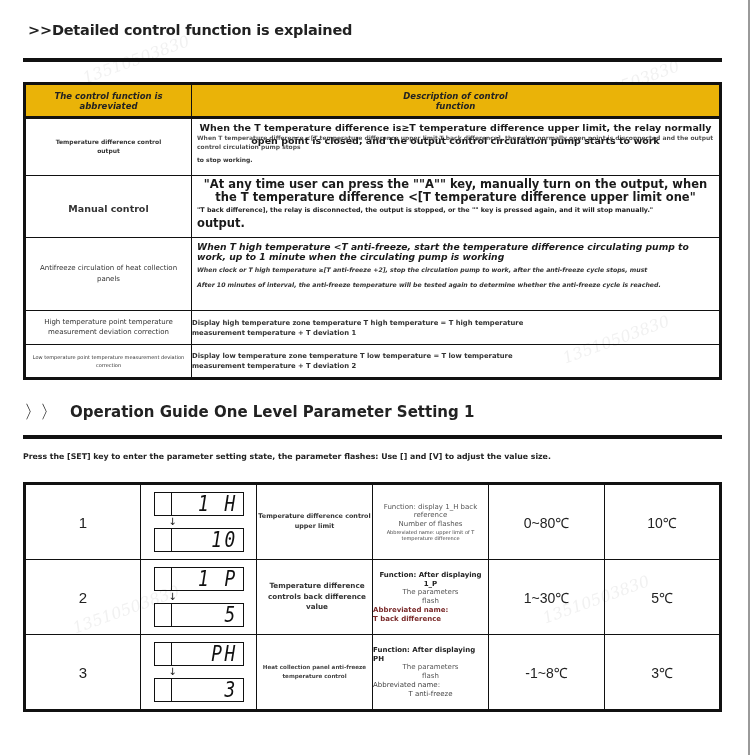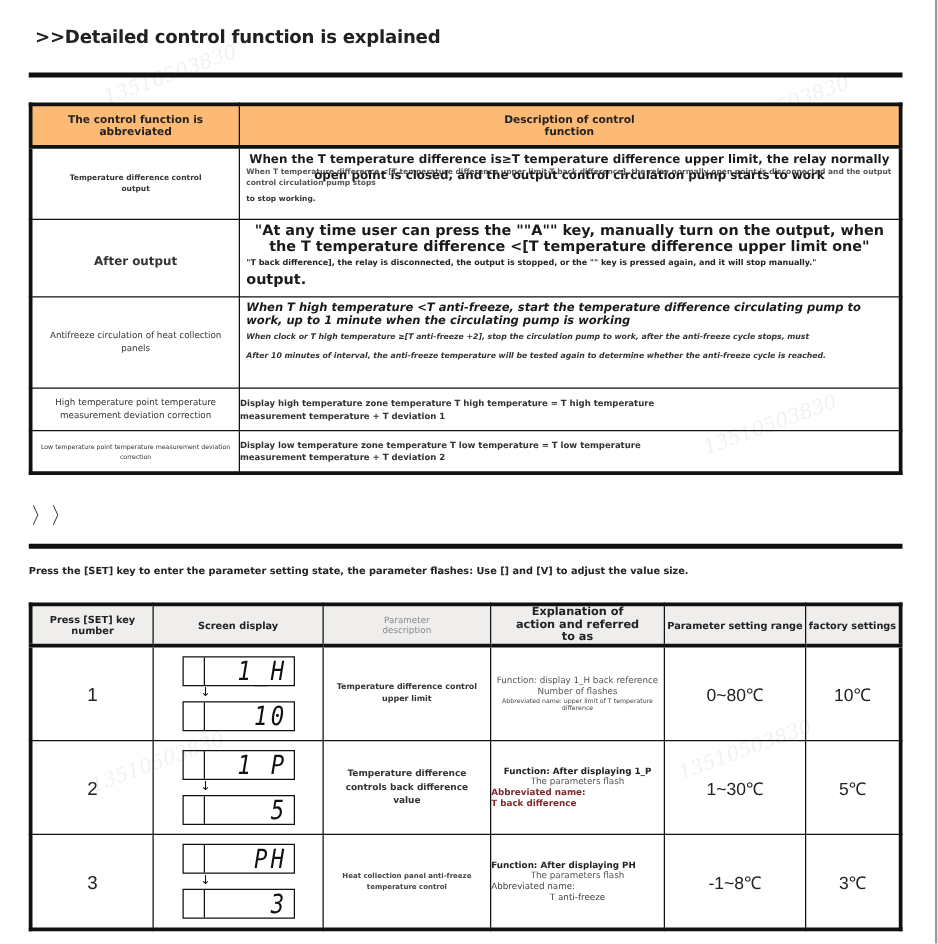--- a/index.html
+++ b/index.html
@@ -9,21 +9,21 @@
   }
   .right-edge { position: absolute; right: 0; top: 0; width: 2px; height: 755px; background: #9a9a9a; }
   .heading1 { position: absolute; left: 28px; top: 22px; font-size: 14.5px; font-weight: bold; color: #222; letter-spacing: -0.2px; }
   .rule { position: absolute; left: 23px; width: 699px; height: 4px; background: #111; }
   .rule1 { top: 58px; }
   .rule2 { top: 435px; }
 
   table { border-collapse: collapse; position: absolute; table-layout: fixed; }
   .t1 { left: 23px; top: 82px; width: 699px; border: 3px solid #111; }
   .t1 td, .t1 th { border: 1px solid #111; padding: 0; }
-  .t1 .hdr { background: #fdba74; height: 34px; font-size: 8.5px; font-weight: bold; text-align: center; color: #222; }
+  .t1 .hdr { background: #eab308; height: 34px; font-size: 8.5px; font-weight: bold; text-align: center; color: #222; font-style: italic; }
   .t1 .hdr th { border-bottom: 3px solid #111; }
   .t1 .c1 { width: 165px; text-align: center; vertical-align: middle; }
   .lbl-sm { font-size: 6px; font-weight: bold; color: #333; line-height: 1.5; display: inline-block; width: 130px; }
   .lbl-md { font-size: 9.5px; font-weight: bold; color: #333; }
   .lbl-mid { font-size: 7px; color: #333; line-height: 1.45; display: inline-block; width: 140px; }
   .lbl-tiny { font-size: 5px; color: #333; line-height: 1.5; display: inline-block; width: 160px; }
 
   .d1-big { font-size: 9.5px; font-weight: bold; text-align: center; line-height: 13px; padding: 2px 4px 0 4px; position: relative; }
   .d1-small { font-size: 6px; font-weight: bold; color: #333; line-height: 9px; padding: 0 5px; }
   .d2-big { font-size: 11.5px; font-weight: bold; text-align: center; line-height: 13px; padding: 2px 6px 0 6px; }
@@ -86,21 +86,21 @@
   </tr>
   <tr style="height:58px;">
     <td class="c1"><span class="lbl-sm">Temperature difference control output</span></td>
     <td style="vertical-align:top;">
       <div class="d1-big">When the T temperature difference is≥T temperature difference upper limit, the relay normally open point is closed, and the output control circulation pump starts to work</div>
       <div class="d1-small" style="margin-top:-14px;background:transparent;opacity:0.85;">When T temperature difference &lt;[T temperature difference upper limit-T back difference], the relay normally open point is disconnected and the output control circulation pump stops</div>
       <div class="d1-small" style="padding-top:4px;padding-bottom:6px;">to stop working.</div>
     </td>
   </tr>
   <tr style="height:62px;">
-    <td class="c1"><span class="lbl-md">After output</span></td>
+    <td class="c1"><span class="lbl-md">Manual control</span></td>
     <td style="vertical-align:top;">
       <div class="d2-big">"At any time user can press the ""A"" key, manually turn on the output, when the T temperature difference &lt;[T temperature difference upper limit one"</div>
       <div class="d2-small">"T back difference], the relay is disconnected, the output is stopped, or the "" key is pressed again, and it will stop manually."</div>
       <div class="d2-out">output.</div>
     </td>
   </tr>
   <tr style="height:71px;">
     <td class="c1"><span class="lbl-mid">Antifreeze circulation of heat collection panels</span></td>
     <td style="vertical-align:top;font-style:italic;">
       <div class="d3-big">When T high temperature &lt;T anti-freeze, start the temperature difference circulating pump to work, up to 1 minute when the circulating pump is working</div>
@@ -118,35 +118,28 @@
     <td class="c1"><span class="lbl-tiny">Low temperature point temperature measurement deviation correction</span></td>
     <td>
           <div class="d4">Display low temperature zone temperature T low temperature = T low temperature measurement temperature + T deviation 2</div>
         </td>
   </tr>
 </tbody>
   </table>
 
 <div class="heading2">
   <span class="chev">〉〉</span>
+  <span class="h2text">Operation Guide One Level Parameter Setting 1</span>
 </div>
 <div class="rule rule2"></div>
 
 <div class="intro">Press the [SET] key to enter the parameter setting state, the parameter flashes: Use [] and [V] to adjust the value size.</div>
 
 <table class="t2">
   <tbody>
-      <tr class="hdr">
-    <th class="first" style="width:96px;">Press [SET] key number</th>
-    <th style="width:135px;">Screen display</th>
-    <th class="light" style="width:133px;"><span style="display:inline-block;width:60px;">Parameter description</span></th>
-    <th class="expl" style="width:138px;"><span style="display:inline-block;width:105px;">Explanation of action and referred to as</span></th>
-    <th style="width:112px;">Parameter setting range</th>
-    <th>factory settings</th>
-  </tr>
 
   <tr class="row">
     <td><span class="num">1</span></td>
     <td>
       <div class="disp-wrap">
         <div class="lcd">
               <div class="blank"></div>
               <div class="val">1_H</div>
             </div>
         <div class="arrow">↓</div>

